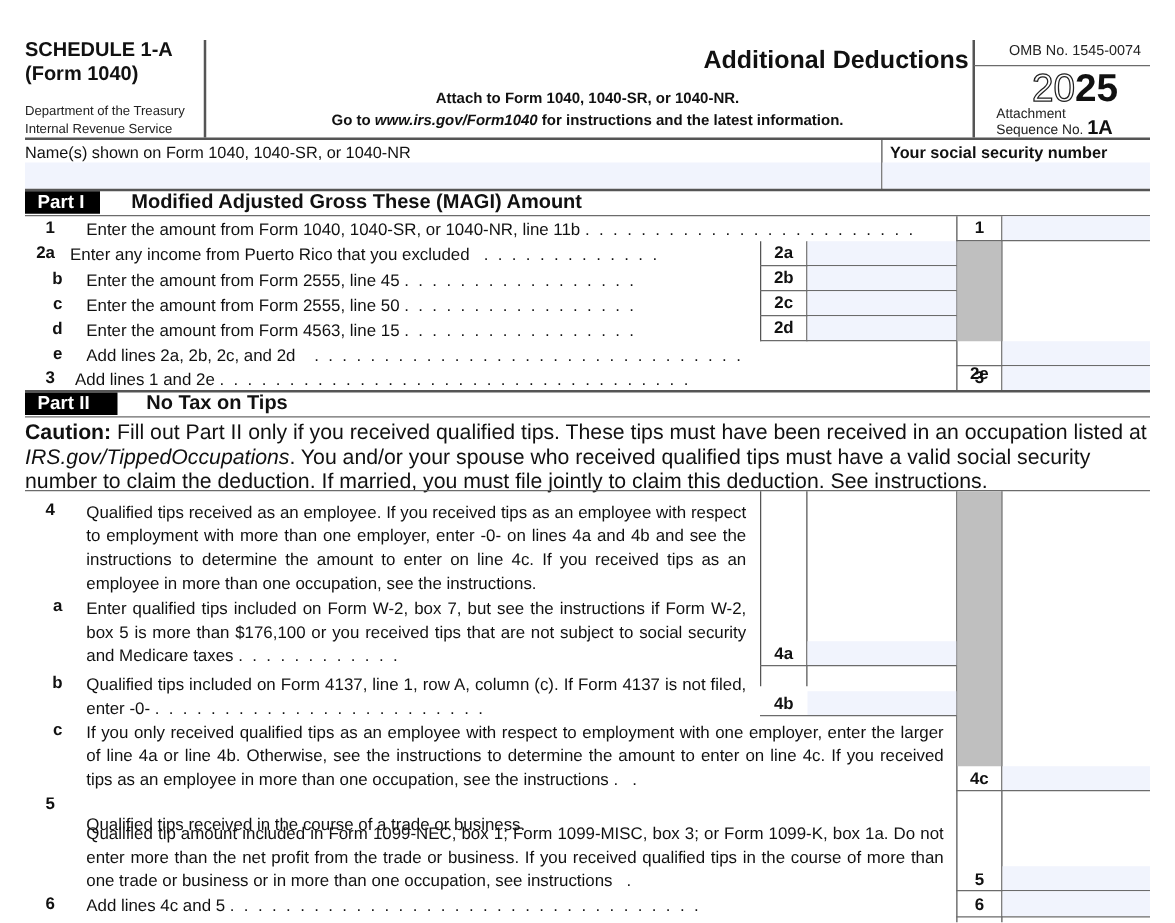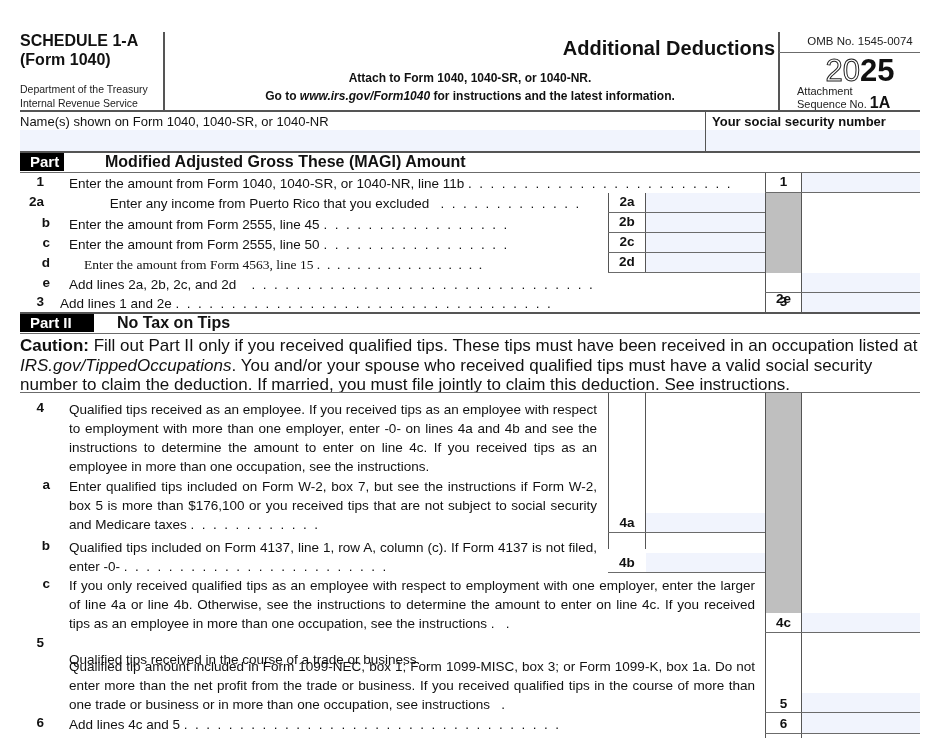--- a/index.html
+++ b/index.html
@@ -67,42 +67,42 @@
 
 <div class="hl2" style="left:20px; top:110px; width:900px;"></div>
 
 <div class="abs name-label">Name(s) shown on Form 1040, 1040-SR, or 1040-NR</div>
 <div class="abs field" style="left:20px; top:130px; width:685px; height:21px;"></div>
 <div class="vl" style="left:705px; top:111px; height:41px;"></div>
 <div class="abs ssn-label">Your social security number</div>
 <div class="abs field" style="left:706px; top:130px; width:214px; height:21px;"></div>
 <div class="hl2" style="left:20px; top:151px; width:900px;"></div>
 
-<div class="abs part-badge" style="left:20px; top:153px; width:44px;">Part I</div>
+<div class="abs part-badge" style="left:20px; top:153px; width:60px;">Part I</div>
 <div class="abs part-title" style="left:105px; top:153px;">Modified Adjusted Gross These (MAGI) Amount</div>
 <div class="hl" style="left:20px; top:172px; width:900px;"></div>
 
 <div class="vl" style="left:765px; top:173px; height:140px;"></div>
 <div class="vl" style="left:801px; top:173px; height:140px;"></div>
 <div class="abs shade" style="left:766px; top:193px; width:35px; height:80px;"></div>
 
 <div class="abs ln" style="left:14px; top:174px;">1</div>
 <div class="abs txt" style="left:69px; top:174px; width:690px; overflow:hidden; white-space:nowrap;"><span>Enter the amount from Form 1040, 1040-SR, or 1040-NR, line 11b</span><span class="dots"> .  .  .  .  .  .  .  .  .  .  .  .  .  .  .  .  .  .  .  .  .  .  .  .</span></div>
 <div class="abs box-label" style="left:766px; top:174px; width:35px;">1</div>
 <div class="abs field" style="left:802px; top:173px; width:118px; height:19px;"></div>
 <div class="hl" style="left:765px; top:192px; width:155px;"></div>
 
 <div class="abs ln" style="left:14px; top:194px;">2a</div>
-<div class="abs txt" style="left:77px; top:194px; width:535px; overflow:hidden; white-space:nowrap;text-align:center;"><span>Enter any income from Puerto Rico that you excluded</span><span class="dots">   .  .  .  .  .  .  .  .  .  .  .  .  .</span></div>
+<div class="abs txt" style="left:56px; top:194px; width:535px; overflow:hidden; white-space:nowrap;"><span>Enter any income from Puerto Rico that you excluded</span><span class="dots">   .  .  .  .  .  .  .  .  .  .  .  .  .</span></div>
 <div class="abs ln" style="left:20px; top:215px;">b</div>
 <div class="abs txt" style="left:69px; top:215px; width:535px; overflow:hidden; white-space:nowrap;"><span>Enter the amount from Form 2555, line 45</span><span class="dots"> .  .  .  .  .  .  .  .  .  .  .  .  .  .  .  .  .</span></div>
 <div class="abs ln" style="left:20px; top:235px;">c</div>
 <div class="abs txt" style="left:69px; top:235px; width:535px; overflow:hidden; white-space:nowrap;"><span>Enter the amount from Form 2555, line 50</span><span class="dots"> .  .  .  .  .  .  .  .  .  .  .  .  .  .  .  .  .</span></div>
 <div class="abs ln" style="left:20px; top:255px;">d</div>
-<div class="abs txt" style="left:84px; top:255px; width:535px; overflow:hidden; white-space:nowrap;font-family:Liberation Serif, serif;"><span>Enter the amount from Form 4563, line 15</span><span class="dots"> .  .  .  .  .  .  .  .  .  .  .  .  .  .  .  .  .</span></div>
+<div class="abs txt" style="left:69px; top:255px; width:535px; overflow:hidden; white-space:nowrap;"><span>Enter the amount from Form 4563, line 15</span><span class="dots"> .  .  .  .  .  .  .  .  .  .  .  .  .  .  .  .  .</span></div>
 
 <div class="vl" style="left:608px; top:193px; height:80px;"></div>
 <div class="vl" style="left:645px; top:193px; height:80px;"></div>
 <div class="abs box-label" style="left:609px; top:194px; width:36px;">2a</div>
 <div class="abs field" style="left:646px; top:193px; width:119px; height:19px;"></div>
 <div class="hl" style="left:608px; top:212px; width:157px;"></div>
 <div class="abs box-label" style="left:609px; top:214px; width:36px;">2b</div>
 <div class="abs field" style="left:646px; top:213px; width:119px; height:19px;"></div>
 <div class="hl" style="left:608px; top:232px; width:157px;"></div>
 <div class="abs box-label" style="left:609px; top:234px; width:36px;">2c</div>

